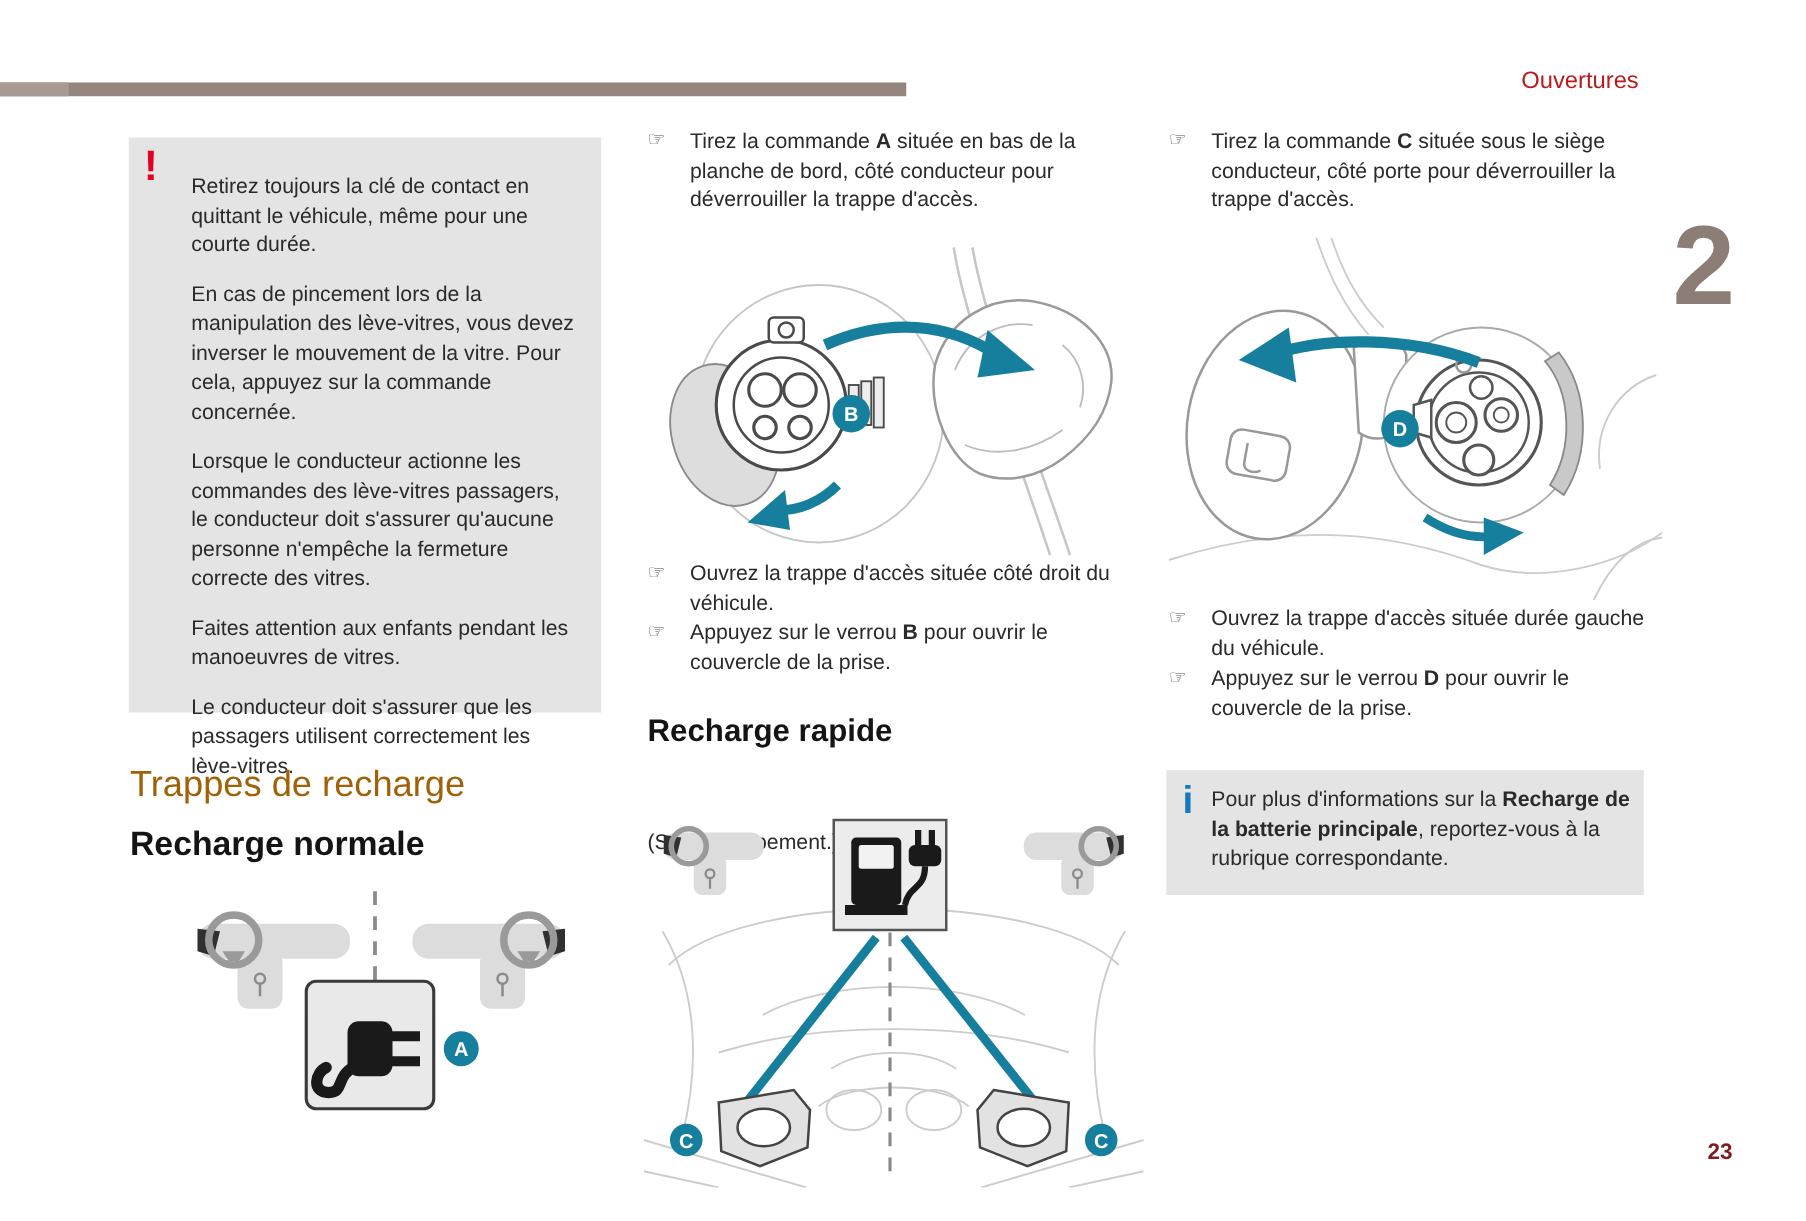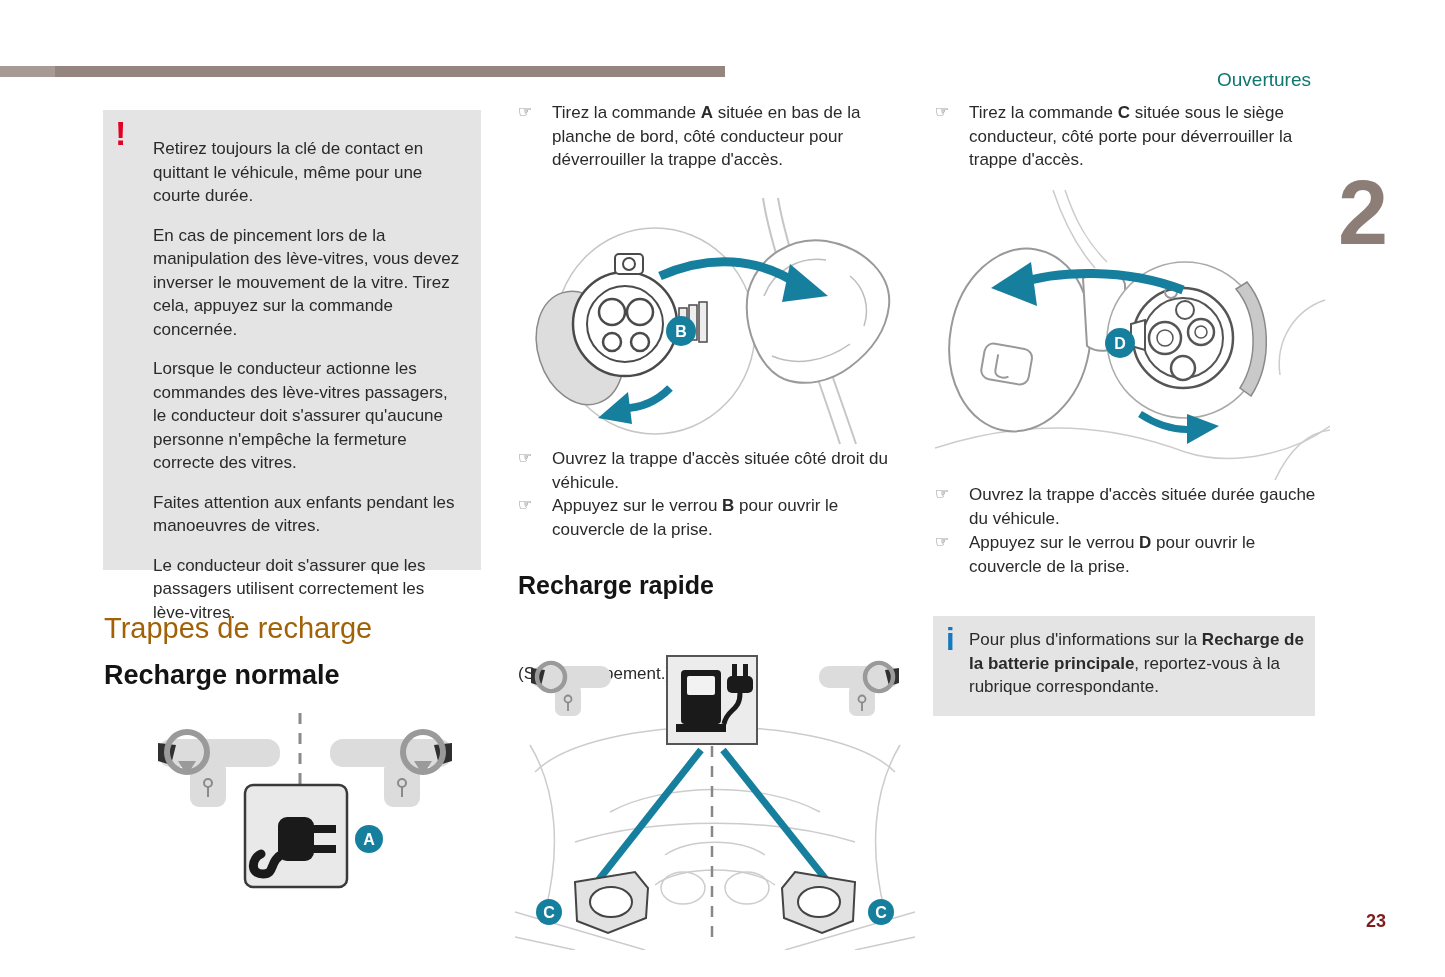--- a/index.html
+++ b/index.html
@@ -3,21 +3,21 @@
 <meta charset="utf-8">
 <style>
   html, body { margin:0; padding:0; }
   body {
     width:1445px; height:977px; position:relative; overflow:hidden;
     background:#ffffff; font-family:"Liberation Sans", sans-serif; color:#2a2a2a;
   }
   
   .topbar { position:absolute; left:0; top:66px; width:725px; height:11px; background:#94867e; }
   .topbar-light { position:absolute; left:0; top:66px; width:55px; height:11px; background:#a79a92; }
-  .header-title { position:absolute; left:1217px; top:69px; font-size:19px; color:#0f766e; }
+  .header-title { position:absolute; left:1217px; top:54px; font-size:19px; color:#b91c1c; }
   .chapter-num { position:absolute; left:1338px; top:168px; font-size:90px; font-weight:bold; color:#8c7e76; line-height:1; }
   .page-num { position:absolute; left:1366px; top:911px; font-size:18px; font-weight:bold; color:#7f1d1d; }
 
   
   .graybox { position:absolute; background:#e4e4e4; box-sizing:border-box; }
   .warning-box { left:103px; top:110px; width:378px; height:460px; padding:11px 4px 0 34px; }
   .warning-icon { position:absolute; left:12px; top:6px; color:#e20025; font-size:34px; font-weight:bold; line-height:1; }
   .warning-box p { margin:16px; font-size:17px; line-height:23.5px; }
   .info-box { left:933px; top:616px; width:382px; height:100px; padding:12px 6px 0 36px; }
   .info-icon { position:absolute; left:13px; top:8px; color:#1878be; font-size:31px; font-weight:bold; line-height:1; }
@@ -54,21 +54,21 @@
 
 <div class="topbar"></div>
 <div class="topbar-light"></div>
 <div class="header-title">Ouvertures</div>
 <div class="chapter-num">2</div>
 <div class="page-num">23</div>
 
 <div class="graybox warning-box">
   <span class="warning-icon">!</span>
   <p>Retirez toujours la clé de contact en quittant le véhicule, même pour une courte durée.</p>
-  <p>En cas de pincement lors de la manipulation des lève-vitres, vous devez inverser le mouvement de la vitre. Tirez cela, appuyez sur la commande concernée.</p>
+  <p>En cas de pincement lors de la manipulation des lève-vitres, vous devez inverser le mouvement de la vitre. Pour cela, appuyez sur la commande concernée.</p>
   <p>Lorsque le conducteur actionne les commandes des lève-vitres passagers, le conducteur doit s'assurer qu'aucune personne n'empêche la fermeture correcte des vitres.</p>
   <p>Faites attention aux enfants pendant les manoeuvres de vitres.</p>
   <p>Le conducteur doit s'assurer que les passagers utilisent correctement les lève-vitres.</p>
 </div>
 
 <div class="sec-title">Trappes de recharge</div>
 <div class="sec-subtitle">Recharge normale</div>
 
 <svg class="illus illus-a" width="310" height="205" viewBox="0 0 310 205">
   <g>

